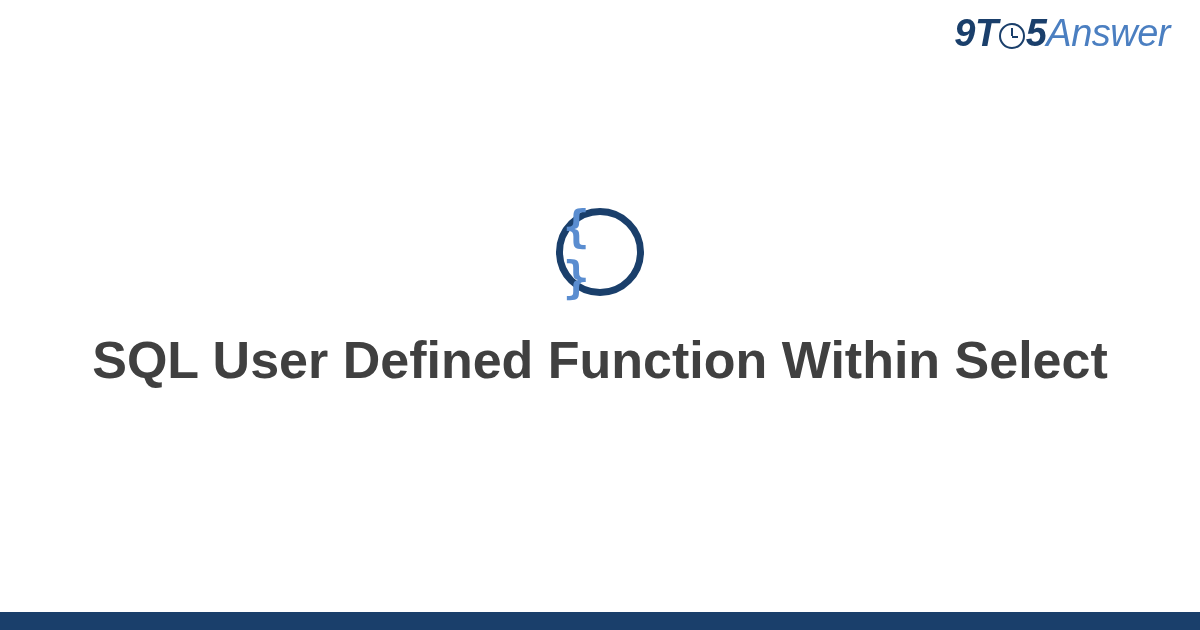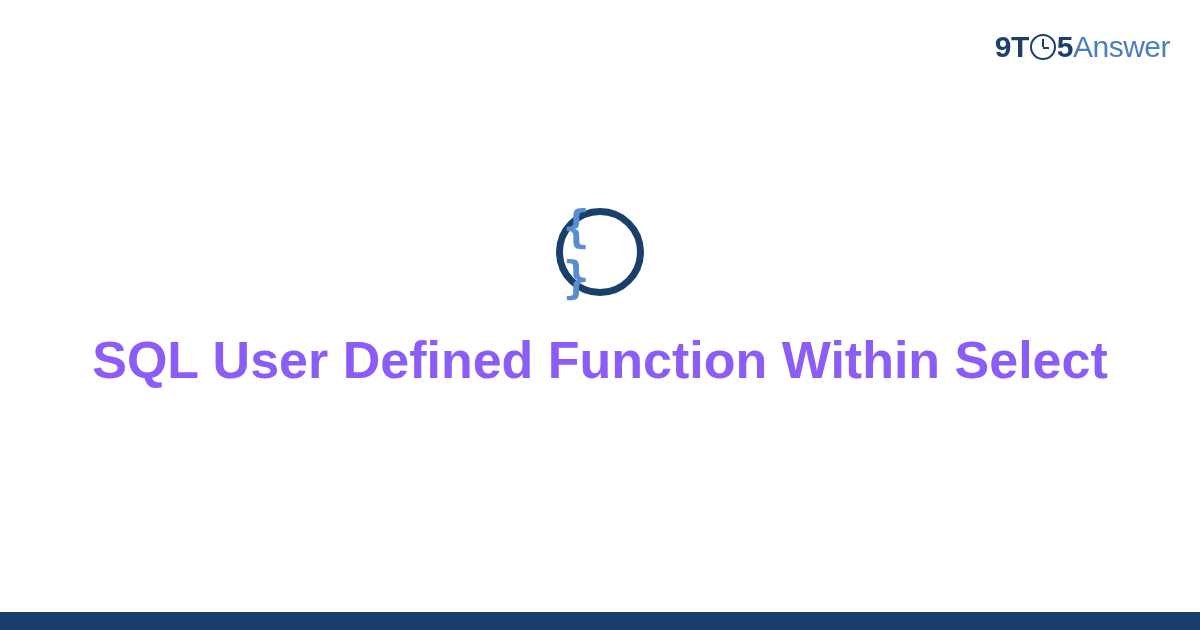--- a/index.html
+++ b/index.html
@@ -10,26 +10,27 @@
     body {
       width: 1200px;
       height: 630px;
       font-family: -apple-system, BlinkMacSystemFont, "Segoe UI", Helvetica, Arial, sans-serif;
       background: #ffffff;
       position: relative;
       overflow: hidden;
     }
     .logo {
       position: absolute;
-      top: 30px;
+      top: 12px;
       right: 30px;
-      font-size: 30px;
+      font-size: 38px;
       font-weight: 400;
       color: #1a3f6b;
       letter-spacing: -0.5px;
+      font-style: italic;
     }
     .logo .nine {
       font-weight: 600;
     }
     .logo .t {
       font-weight: 600;
     }
     .logo .clock {
       display: inline-flex;
       align-items: center;
@@ -93,21 +94,21 @@
     .braces {
       font-size: 44px;
       font-weight: 700;
       color: #5a8dd0;
       font-family: "Consolas", "Monaco", monospace;
       letter-spacing: 2px;
     }
     .title {
       font-size: 52px;
       font-weight: 700;
-      color: #8b5cf6;
+      color: #404040;
       text-align: center;
       line-height: 1.25;
       max-width: 1050px;
     }
     .bottom-bar {
       position: absolute;
       bottom: 0;
       left: 0;
       width: 100%;
       height: 18px;

